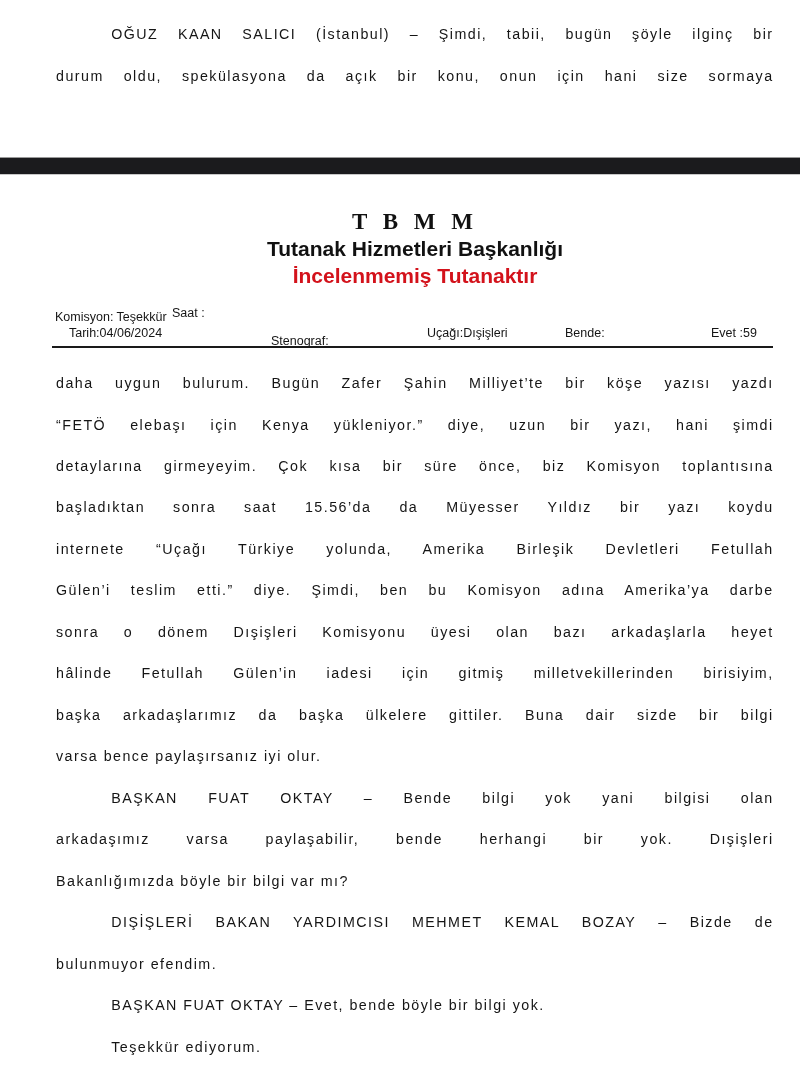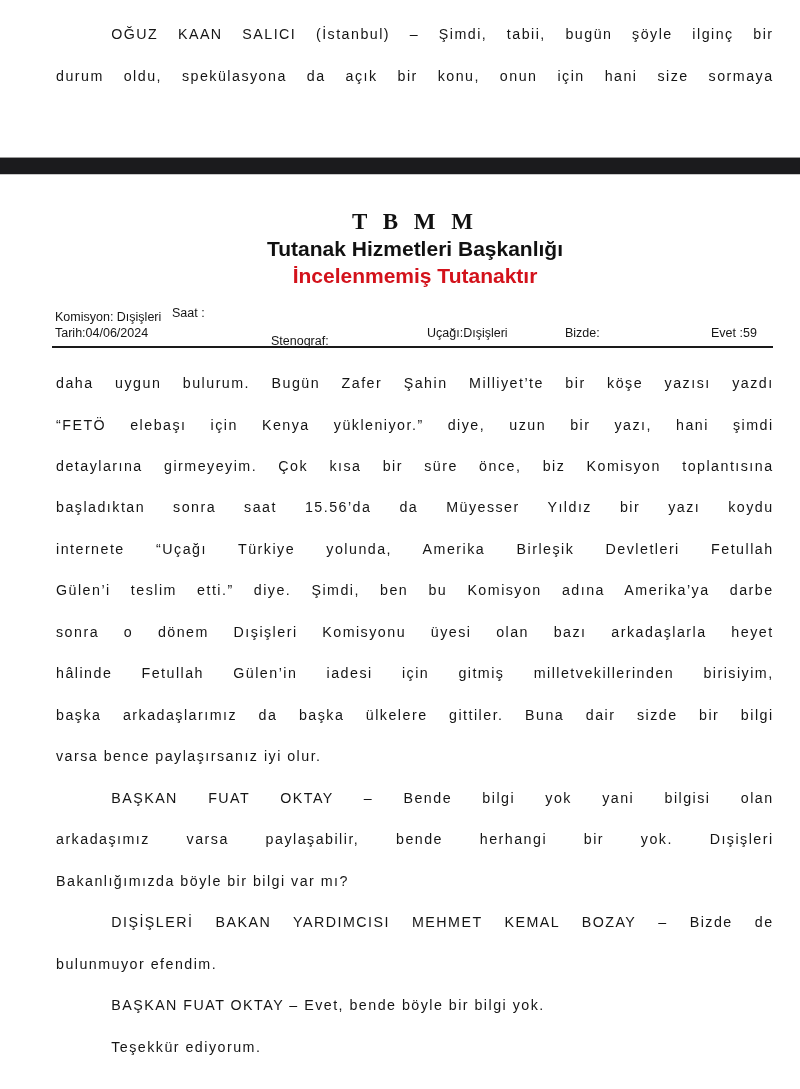--- a/index.html
+++ b/index.html
@@ -112,26 +112,26 @@
   <div class="line justify indent" style="top:24px;">OĞUZ KAAN SALICI (İstanbul) – Şimdi, tabii, bugün şöyle ilginç bir</div>
   <div class="line justify" style="top:66px;">durum oldu, spekülasyona da açık bir konu, onun için hani size sormaya</div>
 </div>
 
 <div class="page-break"></div>
 
 <div class="hdr-tbmm">T B M M</div>
 <div class="hdr-dept">Tutanak Hizmetleri Başkanlığı</div>
 <div class="hdr-status">İncelenmemiş Tutanaktır</div>
 
-<div class="meta" style="top:310px; left:55px;">Komisyon: Dışişleri</div>
-<div class="meta" style="top:326px; left:55px;">Tarih:04/06/2024</div>
+<div class="meta" style="top:310px; left:55px;">Komisyon: Teşekkür</div>
+<div class="meta" style="top:326px; left:69px;">Tarih:04/06/2024</div>
 <div class="meta" style="top:306px; left:172px;">Saat :</div>
 <div class="meta" style="top:326px; left:271px;margin-top:8px;">Stenograf:</div>
 <div class="meta" style="top:326px; left:427px;">Uçağı:Dışişleri</div>
-<div class="meta" style="top:326px; left:565px;">Bizde:</div>
+<div class="meta" style="top:326px; left:565px;">Bende:</div>
 <div class="meta" style="top:326px; left:711px;">Evet :59</div>
 <div class="meta-rule"></div>
 
 <div class="body-text" style="top:0;">
   <div class="line justify" style="top:373px;">daha uygun bulurum. Bugün Zafer Şahin Milliyet’te bir köşe yazısı yazdı</div>
   <div class="line justify" style="top:415px;">“FETÖ elebaşı için Kenya yükleniyor.” diye, uzun bir yazı, hani şimdi</div>
   <div class="line justify" style="top:456px;">detaylarına girmeyeyim. Çok kısa bir süre önce, biz Komisyon toplantısına</div>
   <div class="line justify" style="top:497px;">başladıktan sonra saat 15.56’da da Müyesser Yıldız bir yazı koydu</div>
   <div class="line justify" style="top:539px;">internete “Uçağı Türkiye yolunda, Amerika Birleşik Devletleri Fetullah</div>
   <div class="line justify" style="top:580px;">Gülen’i teslim etti.” diye. Şimdi, ben bu Komisyon adına Amerika’ya darbe</div>

